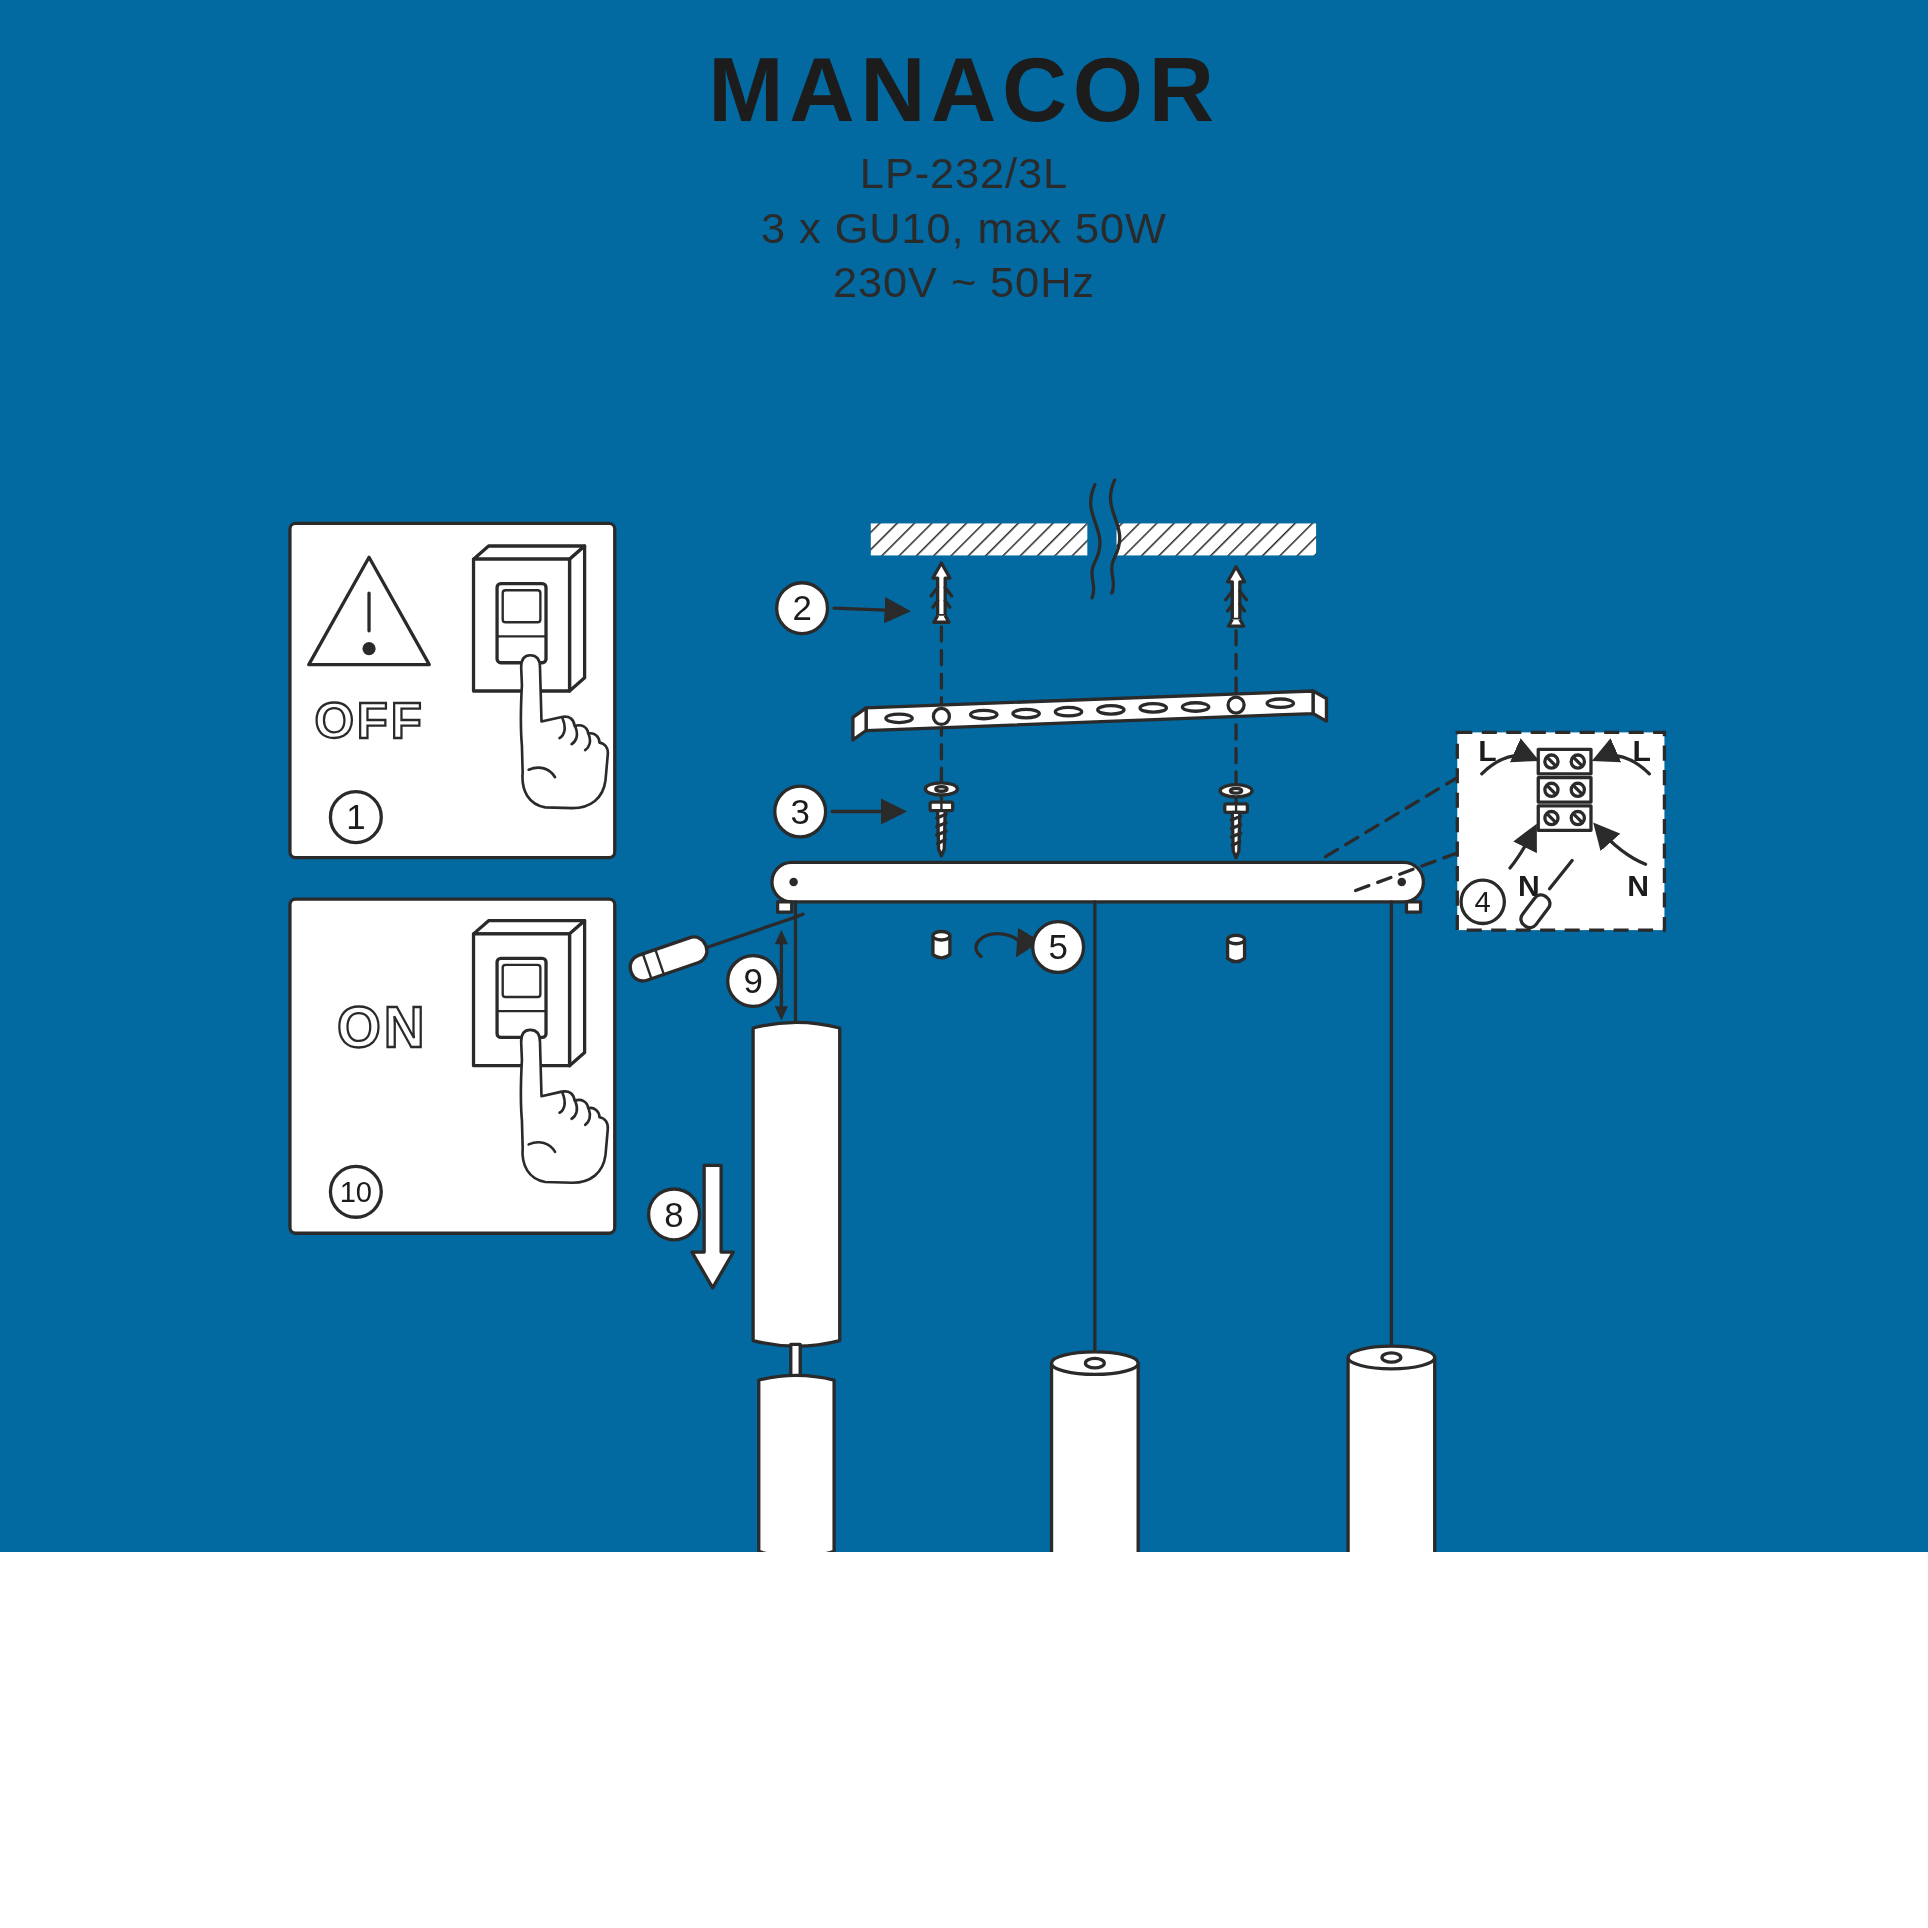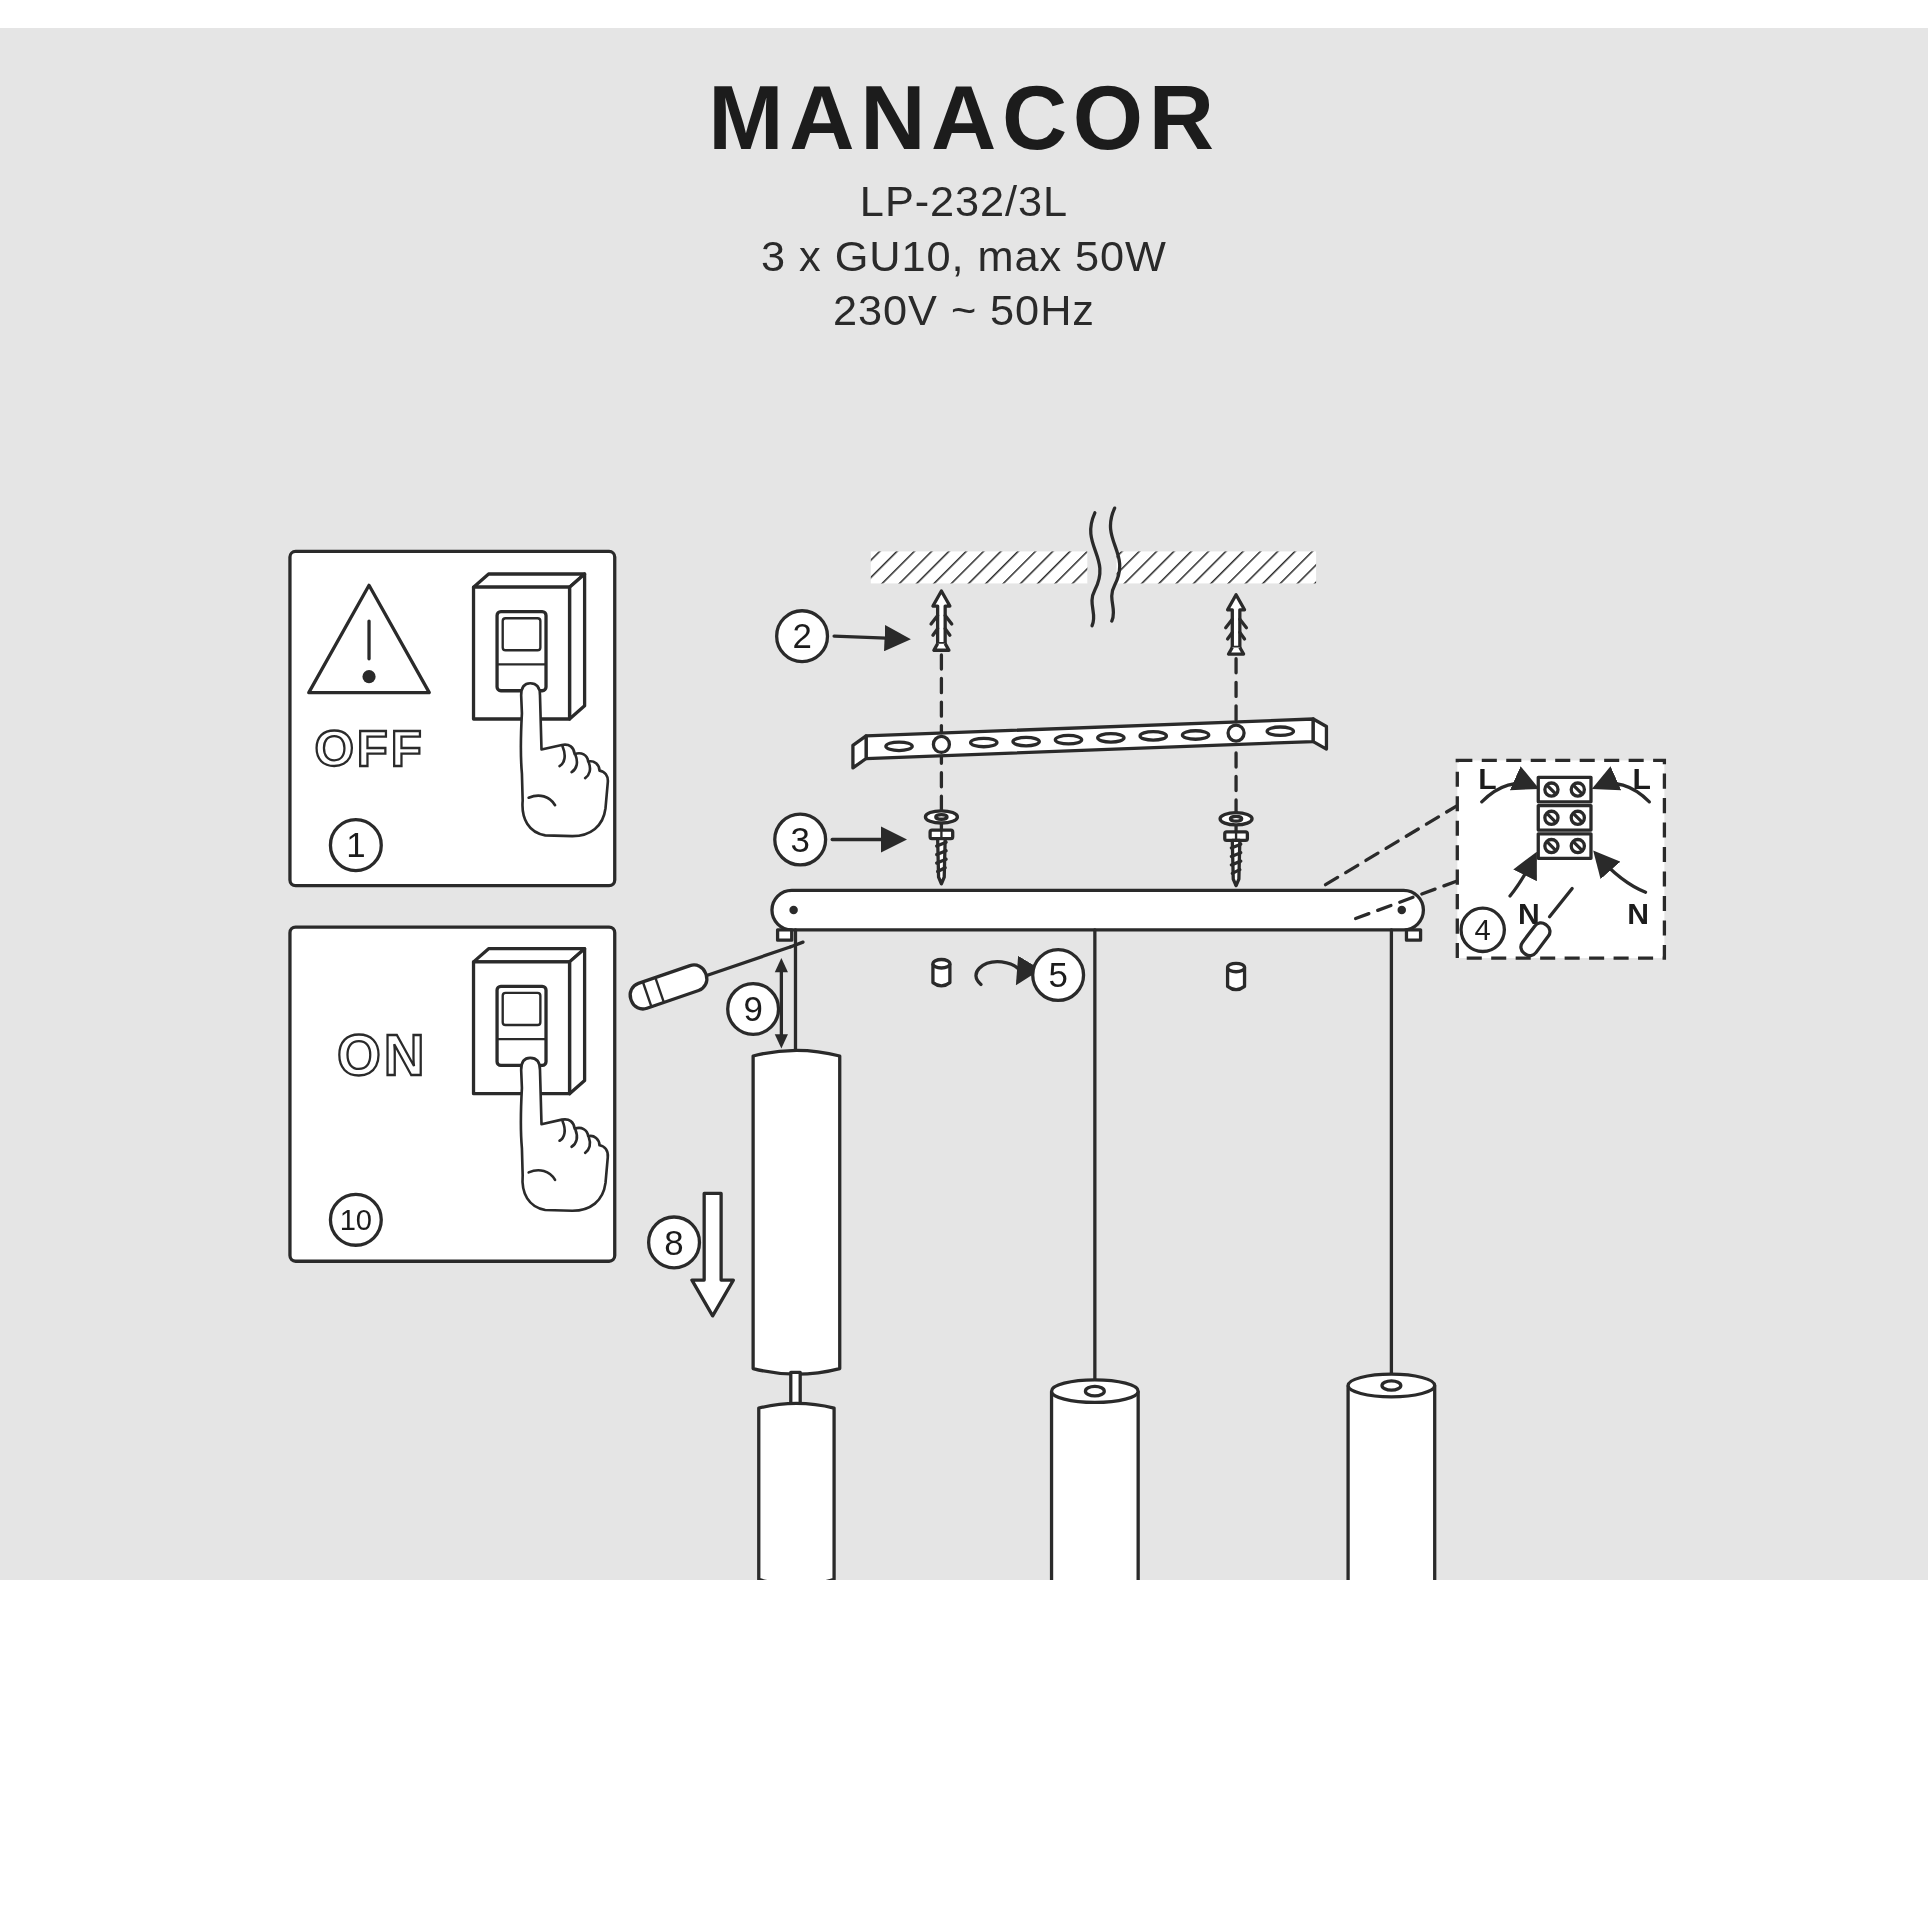--- a/index.html
+++ b/index.html
@@ -1,16 +1,16 @@
 <!DOCTYPE html>
 <html style="font-size:15px"><head>
 <meta charset="utf-8">
 <style>
   html,body{margin:0;padding:0;background:#ffffff;}
-  .sheet{width:1928px;height:1552px;background:#e5e5e5;position:relative;overflow:hidden;margin-top:28px;}
+  .sheet{width:1928px;height:1552px;background:#0369a1;position:relative;overflow:hidden;}
   svg{display:block;width:1928px;height:1928px;}
   .t-title{font:700 96px "Liberation Sans",sans-serif;letter-spacing:6px;fill:#1c1c1c;text-anchor:middle;}
   .t-sub{font:400 46px "Liberation Sans",sans-serif;fill:#2a2a2a;text-anchor:middle;letter-spacing:1px;}
   .ln{fill:none;stroke:#2a2a2a;stroke-width:3.5;stroke-linecap:round;stroke-linejoin:round;}
   .fw{fill:#ffffff;stroke:#2a2a2a;stroke-width:3.5;stroke-linejoin:round;}
   .dash{stroke-dasharray:15 10;}
   .badge-c{fill:#ffffff;stroke:#2a2a2a;stroke-width:3.5;}
   .badge-t{font:400 37px "Liberation Sans",sans-serif;fill:#1c1c1c;text-anchor:middle;}
   .badge-t-sm{font:400 31px "Liberation Sans",sans-serif;fill:#1c1c1c;text-anchor:middle;}
   .outline-t{font:700 54px "Liberation Sans",sans-serif;fill:#ffffff;stroke:#2a2a2a;stroke-width:2.4;letter-spacing:3px;}

